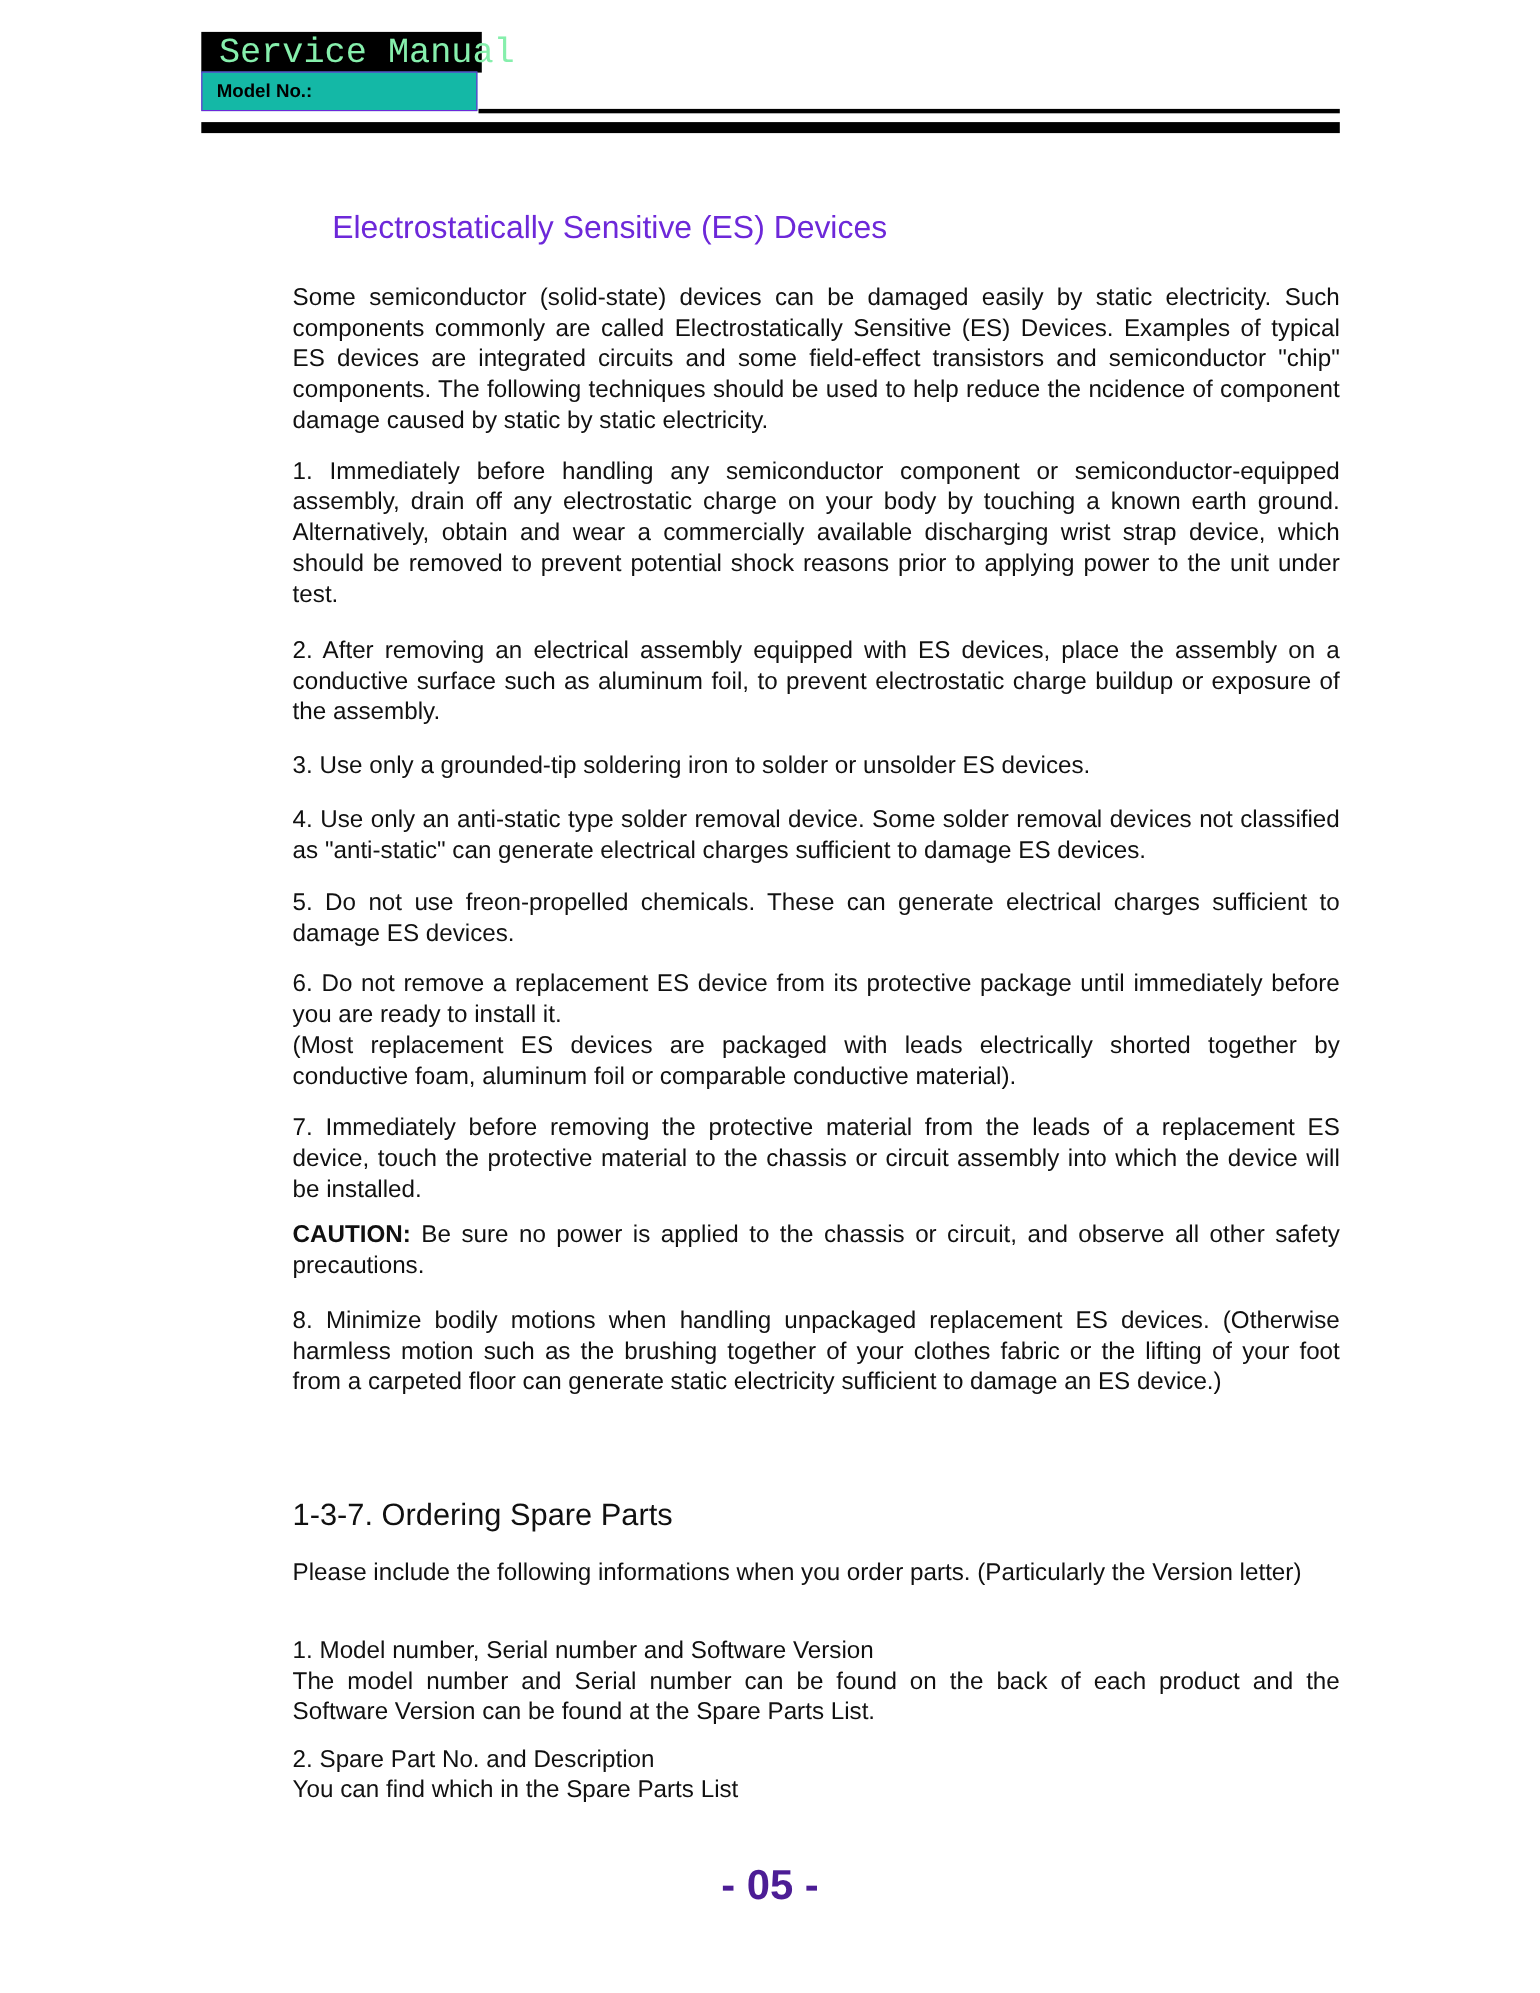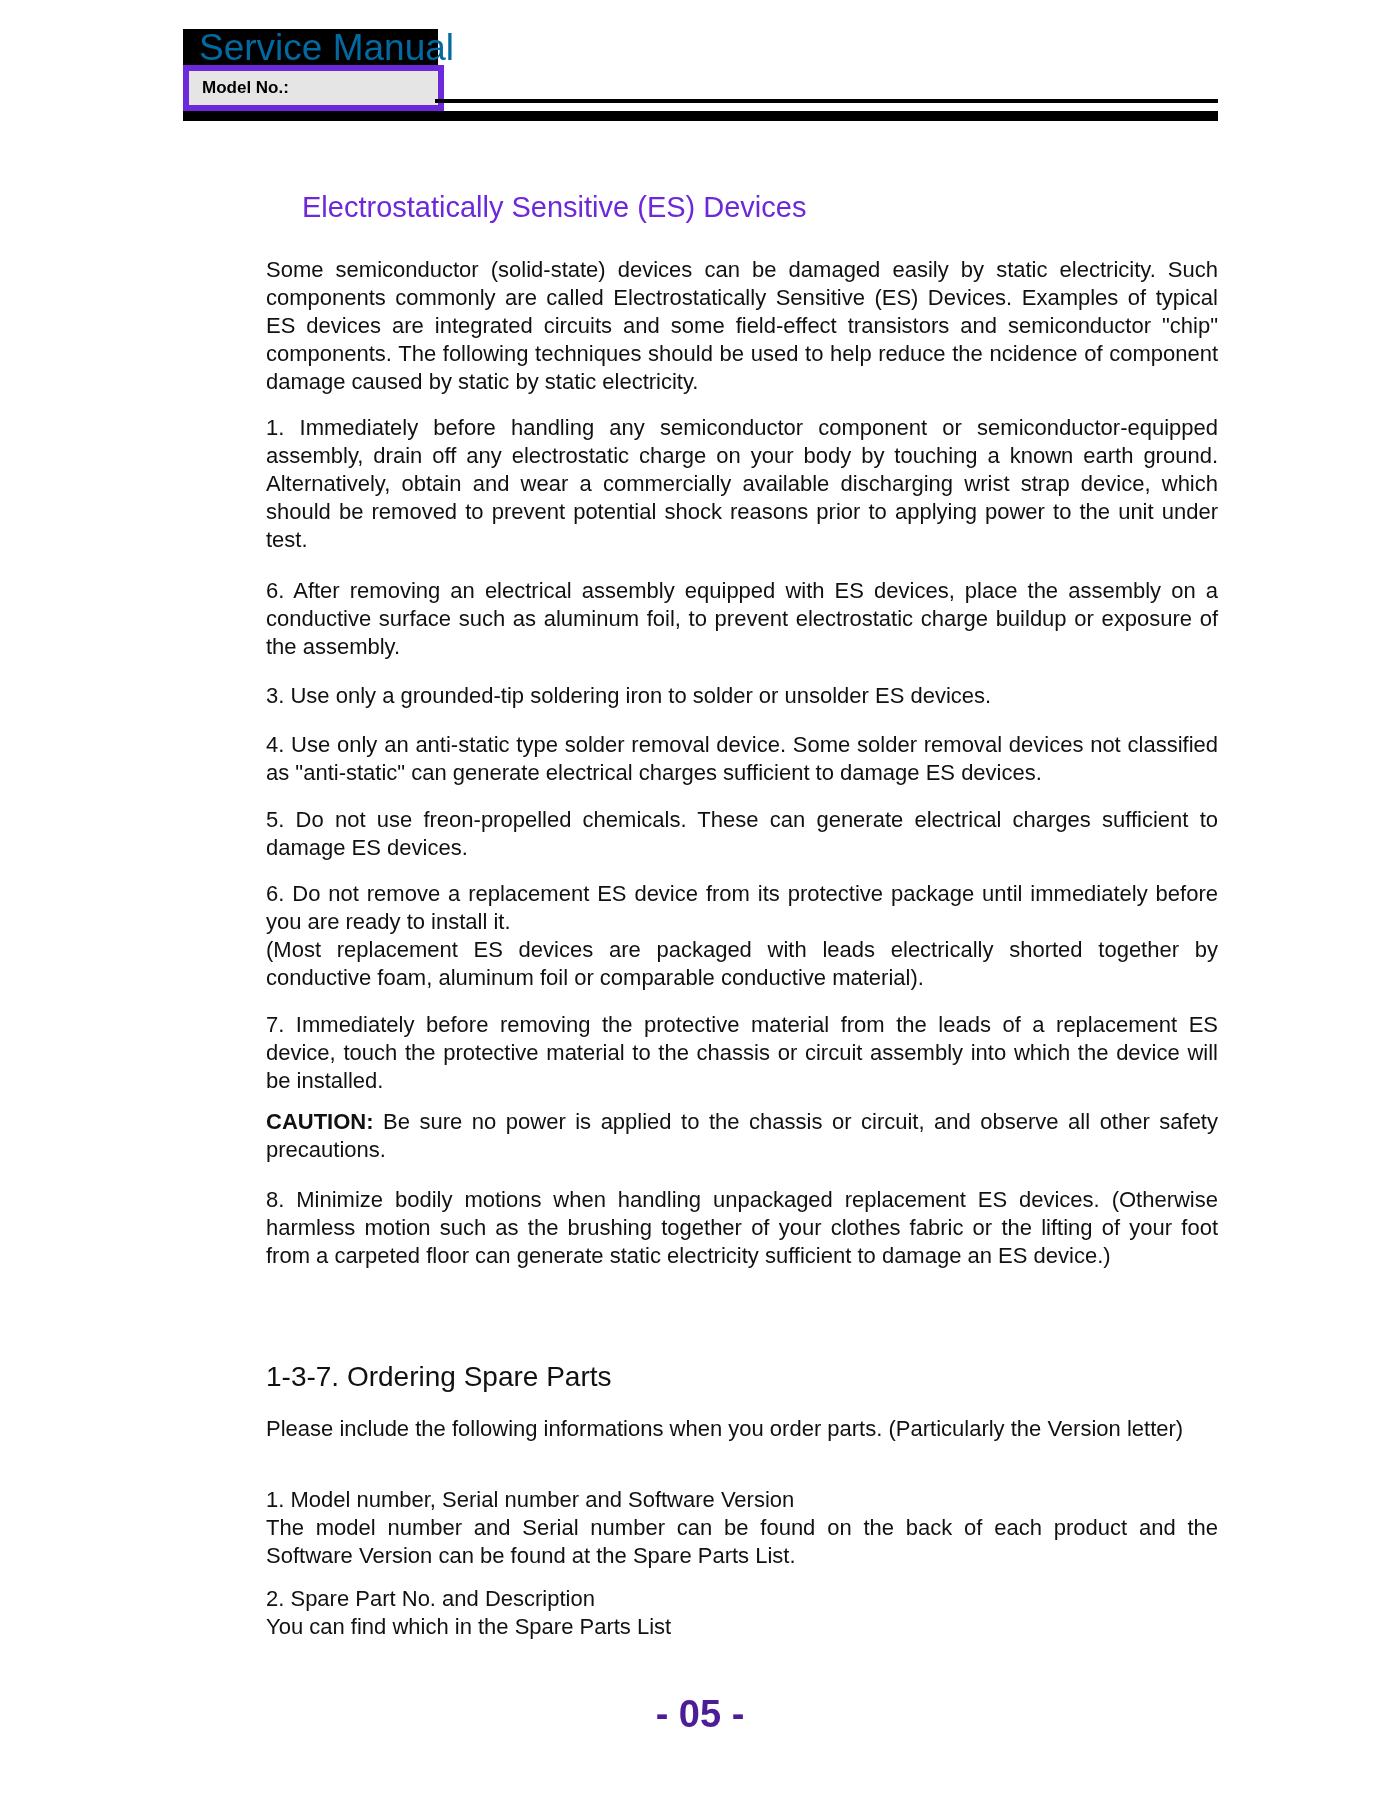--- a/index.html
+++ b/index.html
@@ -5,26 +5,26 @@
   html, body { margin: 0; padding: 0; }
   body {
     width: 1400px; height: 1812px; position: relative; background: #ffffff;
     font-family: "Liberation Sans", sans-serif; color: #111111; overflow: hidden;
   }
   .hdr-band {
     position: absolute; left: 183px; top: 29px; width: 255px; height: 37px;
     background: #000000;
   }
   .hdr-title {
-    position: absolute; left: 16px; top: 3px; font-size: 37px; color: #0369a1;
-    line-height: 32px; white-space: nowrap;
+    position: absolute; left: 16px; top: 3px; font-size: 32px; color: #86efac;
+    line-height: 32px; white-space: nowrap; font-family: Liberation Mono, monospace;
   }
   .hdr-model {
     position: absolute; left: 183px; top: 65px; width: 249px; height: 34px;
-    border: 6px solid #6d28d9; background: #e5e5e5;
+    border: 1px solid #6d28d9; background: #14b8a6;
   }
   .hdr-model-label {
     position: absolute; left: 13px; top: 7px; font-size: 17px; font-weight: bold;
     color: #000; line-height: 20px; white-space: nowrap;
   }
   .rule-thin {
     position: absolute; left: 435px; top: 99px; width: 783px; height: 4px; background: #000;
   }
   .rule-thick {
     position: absolute; left: 183px; top: 111px; width: 1035px; height: 10px; background: #000;
@@ -58,21 +58,21 @@
   <span class="hdr-model-label">Model No.:</span>
 </div>
 <div class="rule-thin"></div>
 <div class="rule-thick"></div>
 
 <div class="h-main">Electrostatically Sensitive (ES) Devices</div>
 
 <p class="p" style="top:256px">Some semiconductor (solid-state) devices can be damaged easily by static electricity. Such components commonly are called Electrostatically Sensitive (ES) Devices. Examples of typical ES devices are integrated circuits and some field-effect transistors and semiconductor "chip" components.  The following techniques should be used to help reduce the ncidence of component damage caused by static by static electricity.</p>
 
 <p class="p" style="top:414px">1.  Immediately before handling any semiconductor component or semiconductor-equipped assembly, drain off any electrostatic charge on your body by touching a known earth ground. Alternatively, obtain and wear a commercially available discharging wrist strap device, which should be removed to prevent potential shock reasons prior to applying power to the unit under test.</p>
-<p class="p" style="top:577px">6.  After removing an electrical assembly equipped with ES devices, place the assembly on a conductive surface such as aluminum foil, to prevent electrostatic charge buildup or exposure of the assembly.</p>
+<p class="p" style="top:577px">2.  After removing an electrical assembly equipped with ES devices, place the assembly on a conductive surface such as aluminum foil, to prevent electrostatic charge buildup or exposure of the assembly.</p>
 <p class="p" style="top:682px">3.  Use only a grounded-tip soldering iron to solder or unsolder ES devices.</p>
 <p class="p" style="top:731px">4.  Use only an anti-static type solder removal device. Some solder removal devices not classified as "anti-static" can generate electrical charges sufficient to damage ES devices.</p>
 <p class="p" style="top:806px">5.  Do not use freon-propelled chemicals. These can generate electrical charges sufficient to damage ES devices.</p>
 <div class="p" style="top:880px">
   <span class="line">6.  Do not remove a replacement ES device from its protective package until immediately before you are ready to install it.</span>
   <span class="line">(Most replacement ES devices are packaged with leads electrically shorted together by conductive foam, aluminum foil or comparable conductive material).</span>
 </div>
 <p class="p" style="top:1011px">7.  Immediately before removing the protective material from the leads of a replacement ES device, touch the protective material to the chassis or circuit assembly into which the device will be installed.</p>
 <p class="p" style="top:1108px"><span class="bold">CAUTION:</span><span> Be sure no power is applied to the chassis or circuit, and observe all other safety precautions.</span></p>
 <p class="p" style="top:1186px">8.  Minimize bodily motions when handling unpackaged replacement ES devices. (Otherwise harmless motion such as the brushing together of your clothes fabric or the lifting of your foot from a carpeted floor can generate static electricity sufficient to damage an ES device.)</p>

